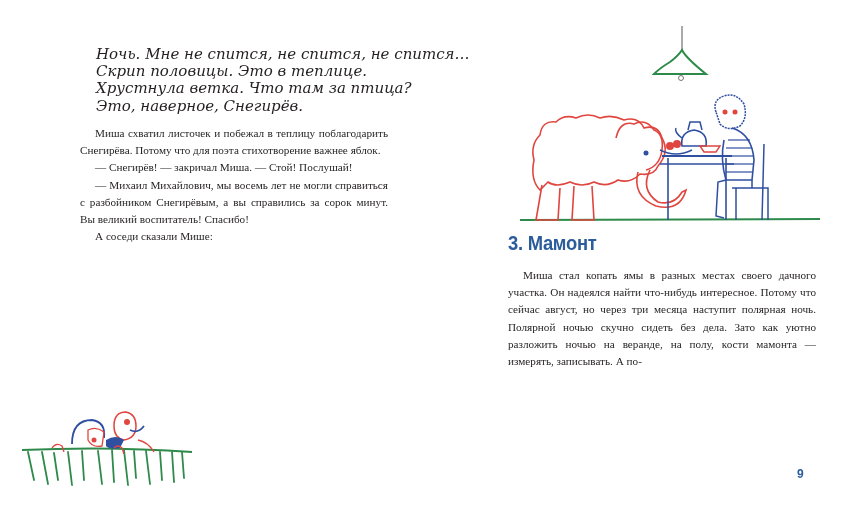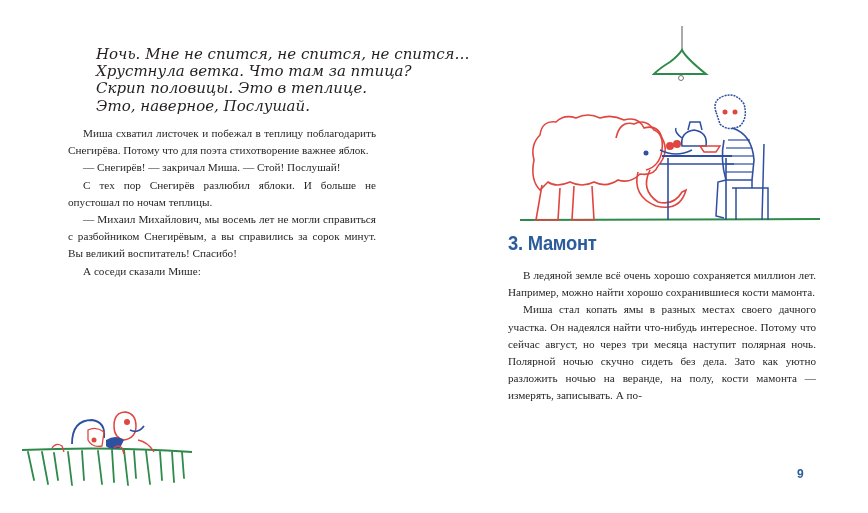--- a/index.html
+++ b/index.html
@@ -8,47 +8,46 @@
 
     .page { position: absolute; top: 0; height: 513px; }
     .page-left { left: 0; width: 434px; }
     .page-right { left: 434px; width: 434px; }
 
     .poem { position: absolute; left: 96px; top: 46px; width: 300px; }
     .poem-line { font-family: "DejaVu Serif", "Liberation Serif", serif; font-style: italic; font-size: 15px; line-height: 17.2px; color: #231f20; white-space: nowrap; }
 
     .body-text { position: absolute; font-size: 11.2px; line-height: 17.2px; color: #231f20; text-align: justify; font-family: "Liberation Serif", "DejaVu Serif", serif; }
     .body-text p { text-indent: 15px; }
-    .left-text { left: 68px; top: 125px; width: 308px; }
+    .left-text { left: 80px; top: 125px; width: 308px; }
     .right-text { left: 508px; top: 267px; width: 308px; }
 
     .chapter-title { position: absolute; left: 508px; top: 232px; font-family: "Liberation Sans", "DejaVu Sans", sans-serif; font-weight: bold; font-size: 20px; letter-spacing: -0.3px; color: #2b5c9b; transform: scaleX(0.92); transform-origin: left top; }
 
     .page-number { position: absolute; left: 797px; top: 467px; font-family: "Liberation Sans", "DejaVu Sans", sans-serif; font-weight: bold; font-size: 12px; color: #2b5c9b; }
 
     .illus { position: absolute; }
     .illus-mammoth { left: 520px; top: 20px; width: 300px; height: 210px; }
     .illus-fence { left: 10px; top: 390px; width: 200px; height: 100px; }
     svg { display: block; }
   </style>
 </head>
 <body>
 
 <div class="page page-left">
   <div class="poem">
     <div class="poem-line">Ночь. Мне не спится, не спится, не спится…</div>
+    <div class="poem-line">Скрип половицы. Это в теплице.</div>
     <div class="poem-line">Хрустнула ветка. Что там за птица?</div>
-    <div class="poem-line">Скрип половицы. Это в теплице.</div>
-    <div class="poem-line">Это, наверное, Послушай.</div>
+    <div class="poem-line">Это, наверное, Снегирёв.</div>
   </div>
 
   <div class="body-text left-text" lang="ru" style="hyphens:auto;">
     <p>Миша схватил листочек и побежал в теплицу поблагодарить Снегирёва. Потому что для поэта стихотворение важнее яблок.</p>
     <p>— Снегирёв! — закричал Миша. — Стой! Послушай!</p>
-    <p>С тех пор Снегирёв разлюбил яблоки. И больше не опустошал по ночам теплицы.</p>
     <p>— Михаил Михайлович, мы восемь лет не могли справиться с разбойником Снегирёвым, а вы справились за сорок минут. Вы великий воспитатель! Спасибо!</p>
     <p>А соседи сказали Мише:</p>
   </div>
 
   <div class="illus illus-fence">
     <svg width="200" height="100" viewBox="0 0 200 100">
 
       <path d="M12 60 Q100 56 182 62" stroke="#2e8a4a" stroke-width="2" fill="none"></path>
 
       <g stroke="#2e8a4a" stroke-width="1.8" fill="none" stroke-linecap="round">
@@ -132,17 +131,16 @@
 
     <path d="M206 160 L198 162 L196 196 L204 198 M232 160 L232 168" stroke="#2f4fa0" stroke-width="1.5" fill="none"></path>
 
     <path d="M244 124 L242 200 M212 168 L248 168 L248 200 M216 168 L216 200" stroke="#2f4fa0" stroke-width="1.5" fill="none"></path>
   </svg>
 </div>
 
 <div class="chapter-title">3. Мамонт</div>
 
 <div class="body-text right-text" lang="ru" style="hyphens:auto;">
-  <p>В ледяной земле всё очень хорошо сохраняется миллион лет. Например, можно найти хорошо сохранившиеся кости мамонта.</p>
   <p>Миша стал копать ямы в разных местах своего дачного участка. Он надеялся найти что-нибудь интересное. Потому что сейчас август, но через три месяца наступит полярная ночь. Полярной ночью скучно сидеть без дела. Зато как уютно разложить ночью на веранде, на полу, кости мамонта — измерять, записывать. А по-</p>
 </div>
 
 <div class="page-number">9</div>
 
 </body></html>

